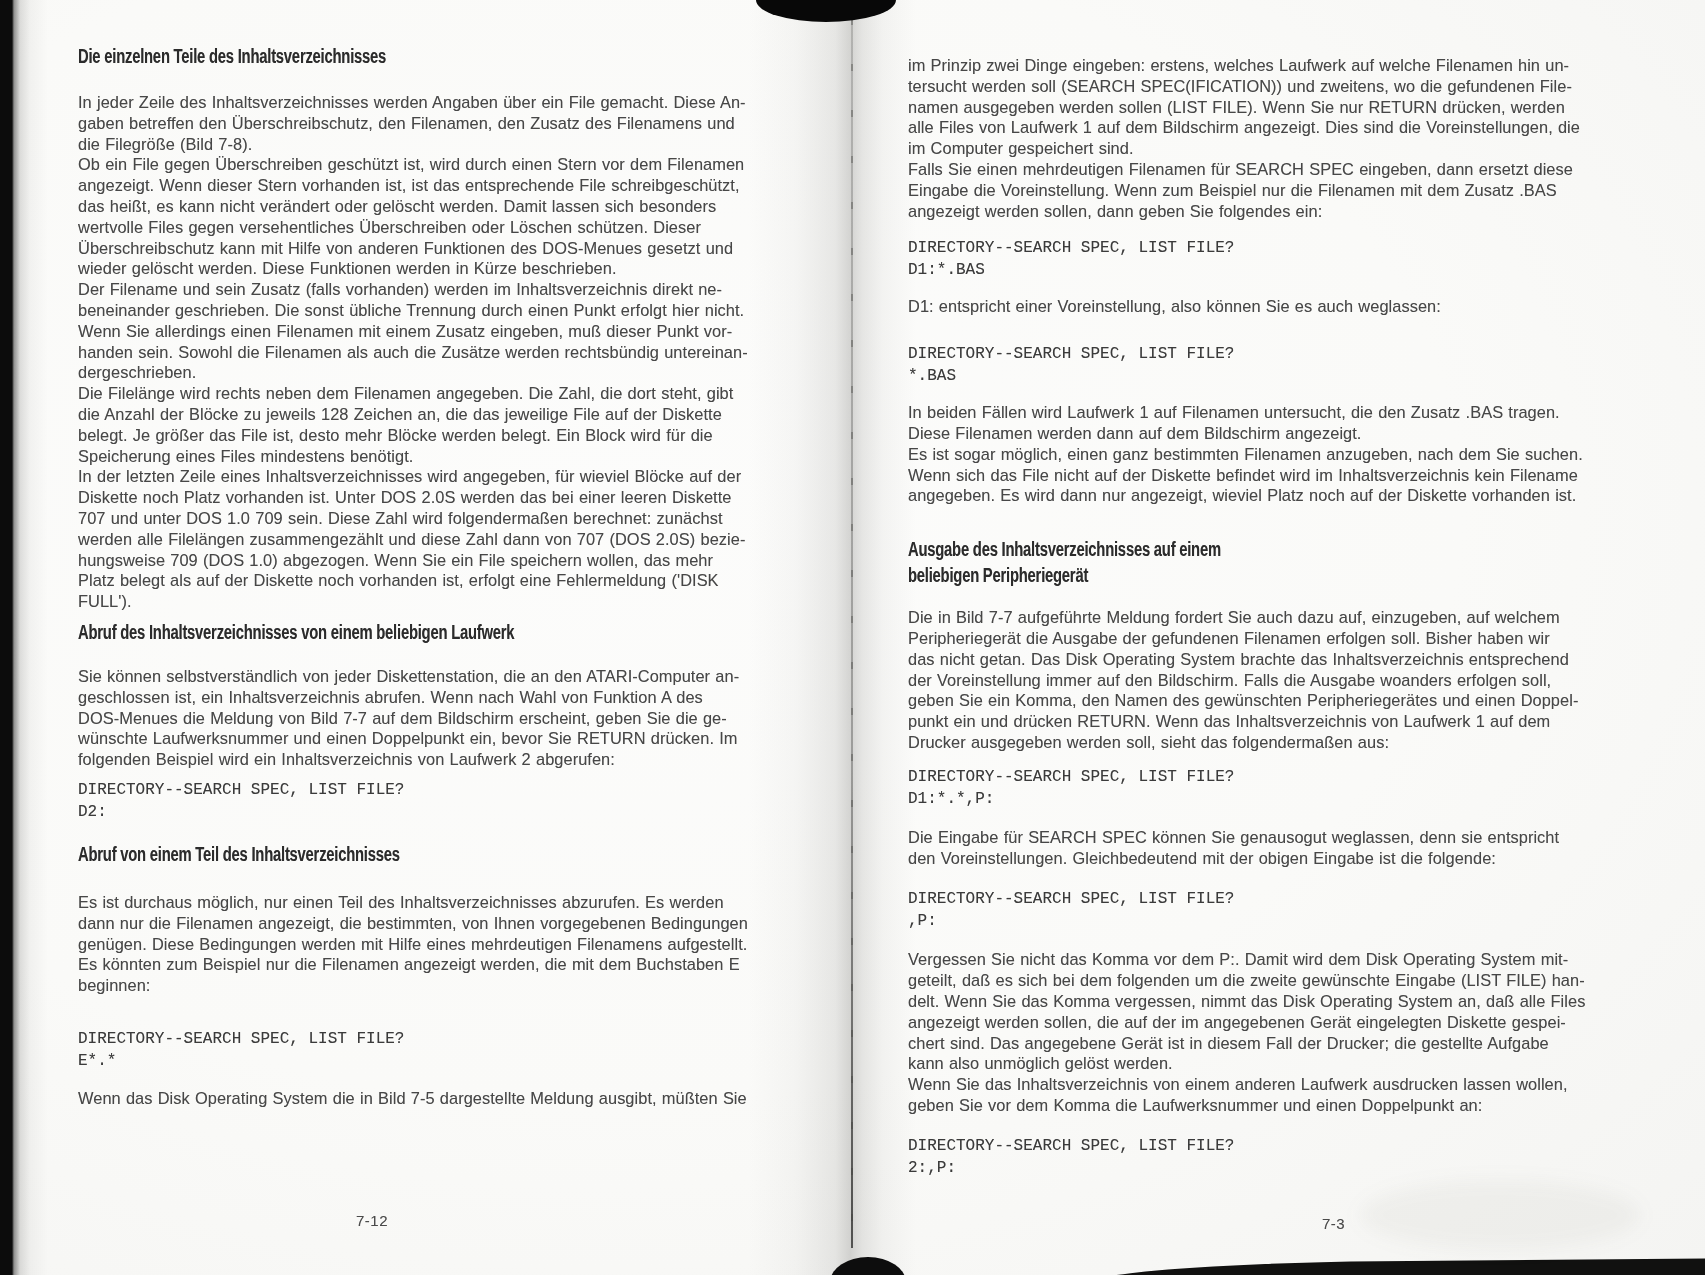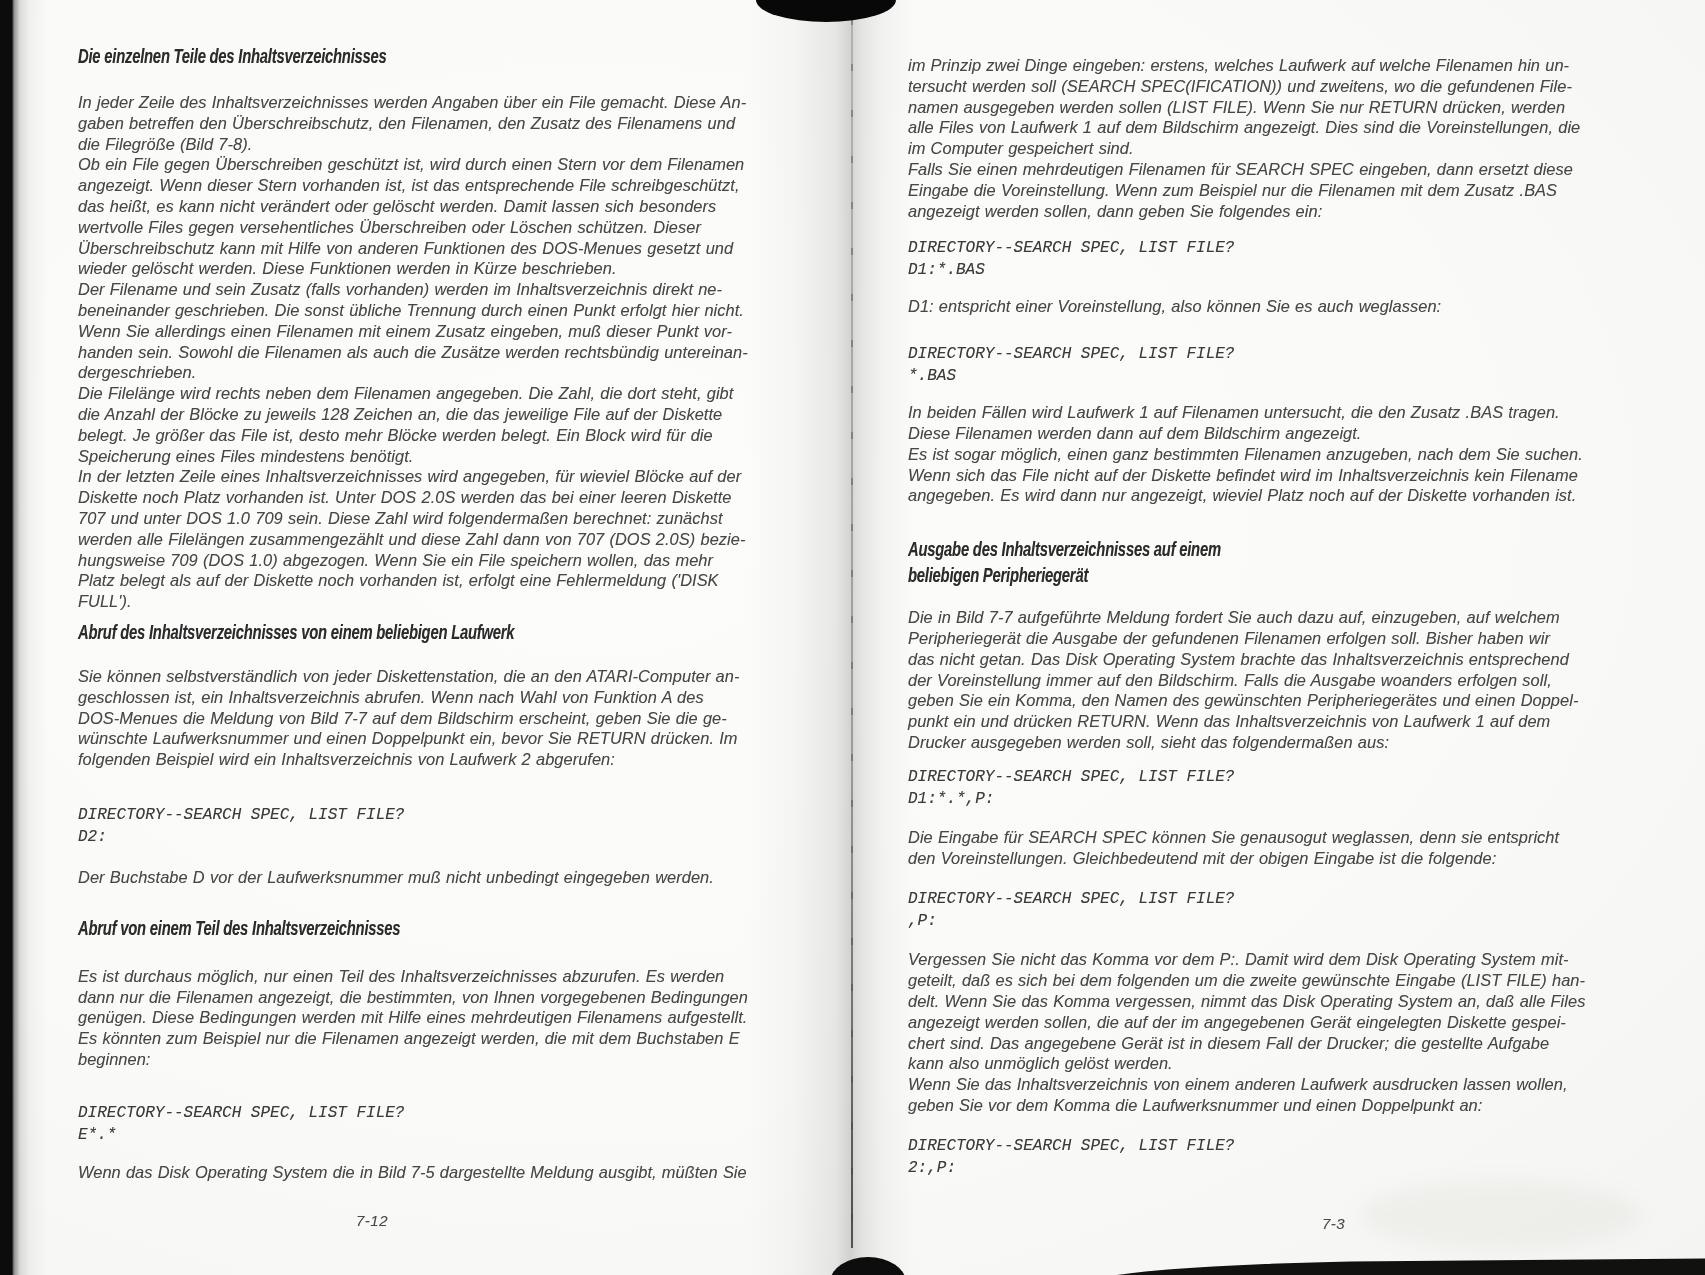--- a/index.html
+++ b/index.html
@@ -9,21 +9,20 @@
     height: 1275px;
     overflow: hidden;
     background: #f6f6f4;
     font-family: "Liberation Sans", sans-serif;
   }
   .sheet {
     position: relative;
     width: 1705px;
     height: 1275px;
     background: radial-gradient(ellipse at 35% 40%, #fcfcfb 0%, #fafaf8 55%, #f4f4f2 100%);
-    font-style: italic;
   }
   
   .edge-left {
     position: absolute; left: 0; top: 0; width: 48px; height: 1275px;
     background: linear-gradient(to right,
       #0c0c0c 0px, #0c0c0c 12px,
       rgba(40,40,40,0.50) 14px,
       rgba(80,80,78,0.18) 20px,
       rgba(120,120,118,0.07) 30px,
       rgba(120,120,118,0.0) 48px);
@@ -137,28 +136,27 @@
 belegt. Je größer das File ist, desto mehr Blöcke werden belegt. Ein Block wird für die
 Speicherung eines Files mindestens benötigt.
 In der letzten Zeile eines Inhaltsverzeichnisses wird angegeben, für wieviel Blöcke auf der
 Diskette noch Platz vorhanden ist. Unter DOS 2.0S werden das bei einer leeren Diskette
 707 und unter DOS 1.0 709 sein. Diese Zahl wird folgendermaßen berechnet: zunächst
 werden alle Filelängen zusammengezählt und diese Zahl dann von 707 (DOS 2.0S) bezie-
 hungsweise 709 (DOS 1.0) abgezogen. Wenn Sie ein File speichern wollen, das mehr
 Platz belegt als auf der Diskette noch vorhanden ist, erfolgt eine Fehlermeldung ('DISK
 FULL').</div>
     <div class="h" style="margin-bottom:22px">Abruf des Inhaltsverzeichnisses von einem beliebigen Laufwerk</div>
-    <div class="p" style="margin-bottom:34px">Sie können selbstverständlich von jeder Diskettenstation, die an den ATARI-Computer an-
+    <div class="p" style="margin-bottom:9px">Sie können selbstverständlich von jeder Diskettenstation, die an den ATARI-Computer an-
 geschlossen ist, ein Inhaltsverzeichnis abrufen. Wenn nach Wahl von Funktion A des
 DOS-Menues die Meldung von Bild 7-7 auf dem Bildschirm erscheint, geben Sie die ge-
 wünschte Laufwerksnummer und einen Doppelpunkt ein, bevor Sie RETURN drücken. Im
 folgenden Beispiel wird ein Inhaltsverzeichnis von Laufwerk 2 abgerufen:</div>
     <div class="code" style="margin-bottom:19px">DIRECTORY--SEARCH SPEC, LIST FILE?
 D2:</div>
-    <div class="p" style="margin-bottom:28px">Der Buchstabe D vor der Laufwerksnummer muß nicht unbedingt eingegeben werden.</div>
     <div class="h" style="margin-bottom:26px">Abruf von einem Teil des Inhaltsverzeichnisses</div>
     <div class="p" style="margin-bottom:32px">Es ist durchaus möglich, nur einen Teil des Inhaltsverzeichnisses abzurufen. Es werden
 dann nur die Filenamen angezeigt, die bestimmten, von Ihnen vorgegebenen Bedingungen
 genügen. Diese Bedingungen werden mit Hilfe eines mehrdeutigen Filenamens aufgestellt.
 Es könnten zum Beispiel nur die Filenamen angezeigt werden, die mit dem Buchstaben E
 beginnen:</div>
     <div class="code" style="margin-bottom:16px">DIRECTORY--SEARCH SPEC, LIST FILE?
 E*.*</div>
     <div class="p">Wenn das Disk Operating System die in Bild 7-5 dargestellte Meldung ausgibt, müßten Sie</div>
   </div>

